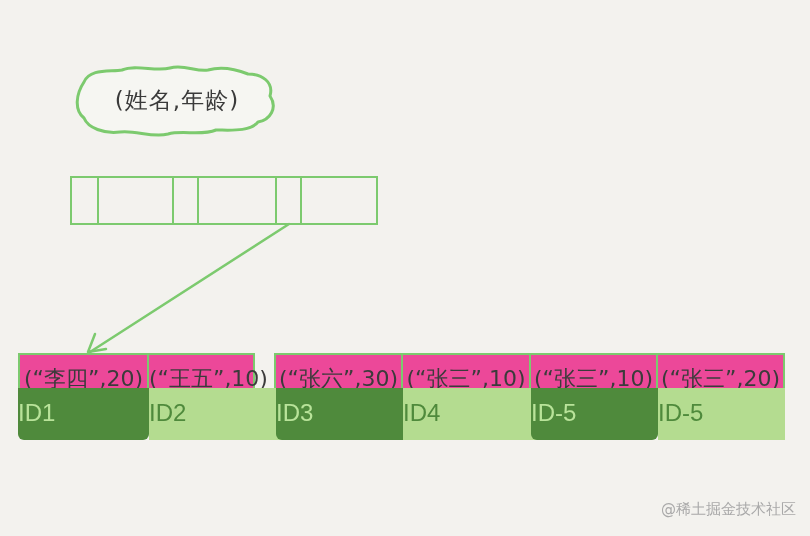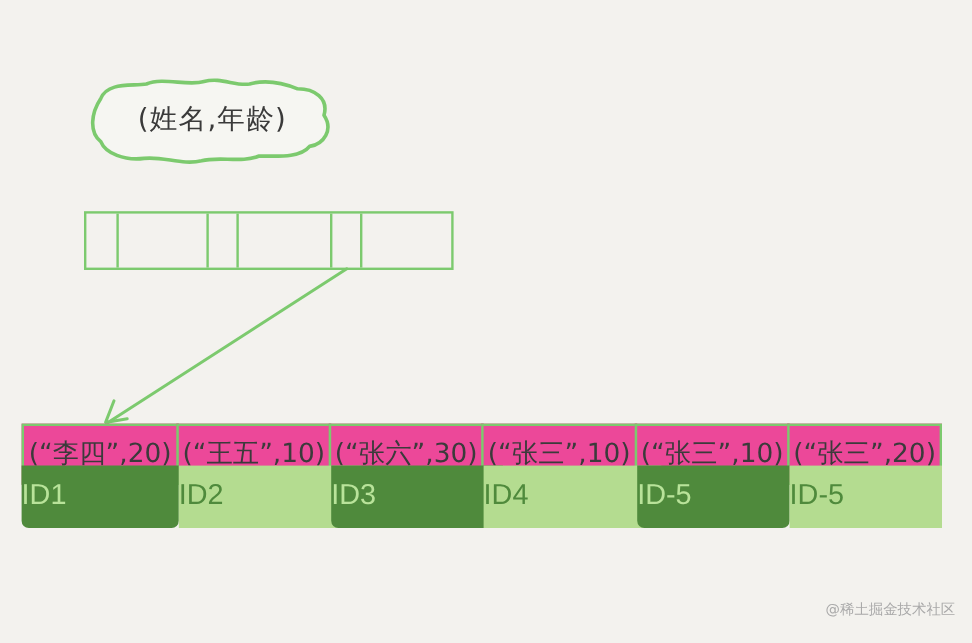--- a/index.html
+++ b/index.html
@@ -27,21 +27,21 @@
     font-family:"DejaVu Sans", sans-serif;
   }
   .id-cell {
     position:absolute; top:35px; height:52px; box-sizing:border-box;
     font-size:24px; text-align:left; line-height:50px;
     font-family:Liberation Sans, sans-serif; border-radius:0 0 6px 6px;
   }
   .id-dark { background:#4f8a3c; color:#b9e39a; }
   .id-light { background:#b4dc90; color:#4f8a3c; border-radius:0; }
   .watermark {
-    position:absolute; right:14px; top:500px; font-size:12px; color:#a9a9a9;
+    position:absolute; right:14px; top:500px; font-size:15px; color:#a9a9a9;
     font-family:"DejaVu Sans", sans-serif;
   }
 </style>
 </head>
 <body>
 
 <svg class="bubble-svg" width="215" height="80" viewBox="0 0 215 80">
   <path d="M14,22 C20,8 40,12 52,10 C66,4 86,12 100,8 C114,4 126,12 138,10 C152,6 168,10 178,14 C192,14 204,22 200,36 C208,48 200,60 188,62 C180,72 160,70 146,70 C132,76 112,70 98,74 C82,78 66,70 50,72 C34,74 18,68 14,58 C4,50 6,34 14,22 Z" fill="#f6f6f2" stroke="#7cca6e" stroke-width="3" stroke-linejoin="round"></path>
 </svg>
 <div class="bubble-text">(姓名,年龄)</div>
@@ -54,21 +54,21 @@
   <div class="index-slot" style="left:228px"></div>
 </div>
 
 <svg class="arrow-svg" width="810" height="536">
   <line x1="289" y1="224" x2="90" y2="352" stroke="#7cca6e" stroke-width="2.5" stroke-linecap="round"></line>
   <polyline points="95,334 88,352 106,349" fill="none" stroke="#7cca6e" stroke-width="2.5" stroke-linecap="round" stroke-linejoin="round"></polyline>
 </svg>
 
 <div class="row">
   <div class="tuple-cell" style="left:0;width:131px">(“李四”,20)</div>
-  <div class="tuple-cell" style="left:129px;width:129px">(“王五”,10)</div>
+  <div class="tuple-cell" style="left:129px;width:108px">(“王五”,10)</div>
   <div class="tuple-cell" style="left:256px;width:129px">(“张六”,30)</div>
   <div class="tuple-cell" style="left:383px;width:130px">(“张三”,10)</div>
   <div class="tuple-cell" style="left:511px;width:129px">(“张三”,10)</div>
   <div class="tuple-cell" style="left:638px;width:129px">(“张三”,20)</div>
 
   <div class="id-cell id-dark" style="left:0;width:131px">ID1</div>
   <div class="id-cell id-light" style="left:131px;width:152px">ID2</div>
   <div class="id-cell id-dark" style="left:258px;width:143px">ID3</div>
   <div class="id-cell id-light" style="left:385px;width:148px">ID4</div>
   <div class="id-cell id-dark" style="left:513px;width:127px">ID-5</div>

